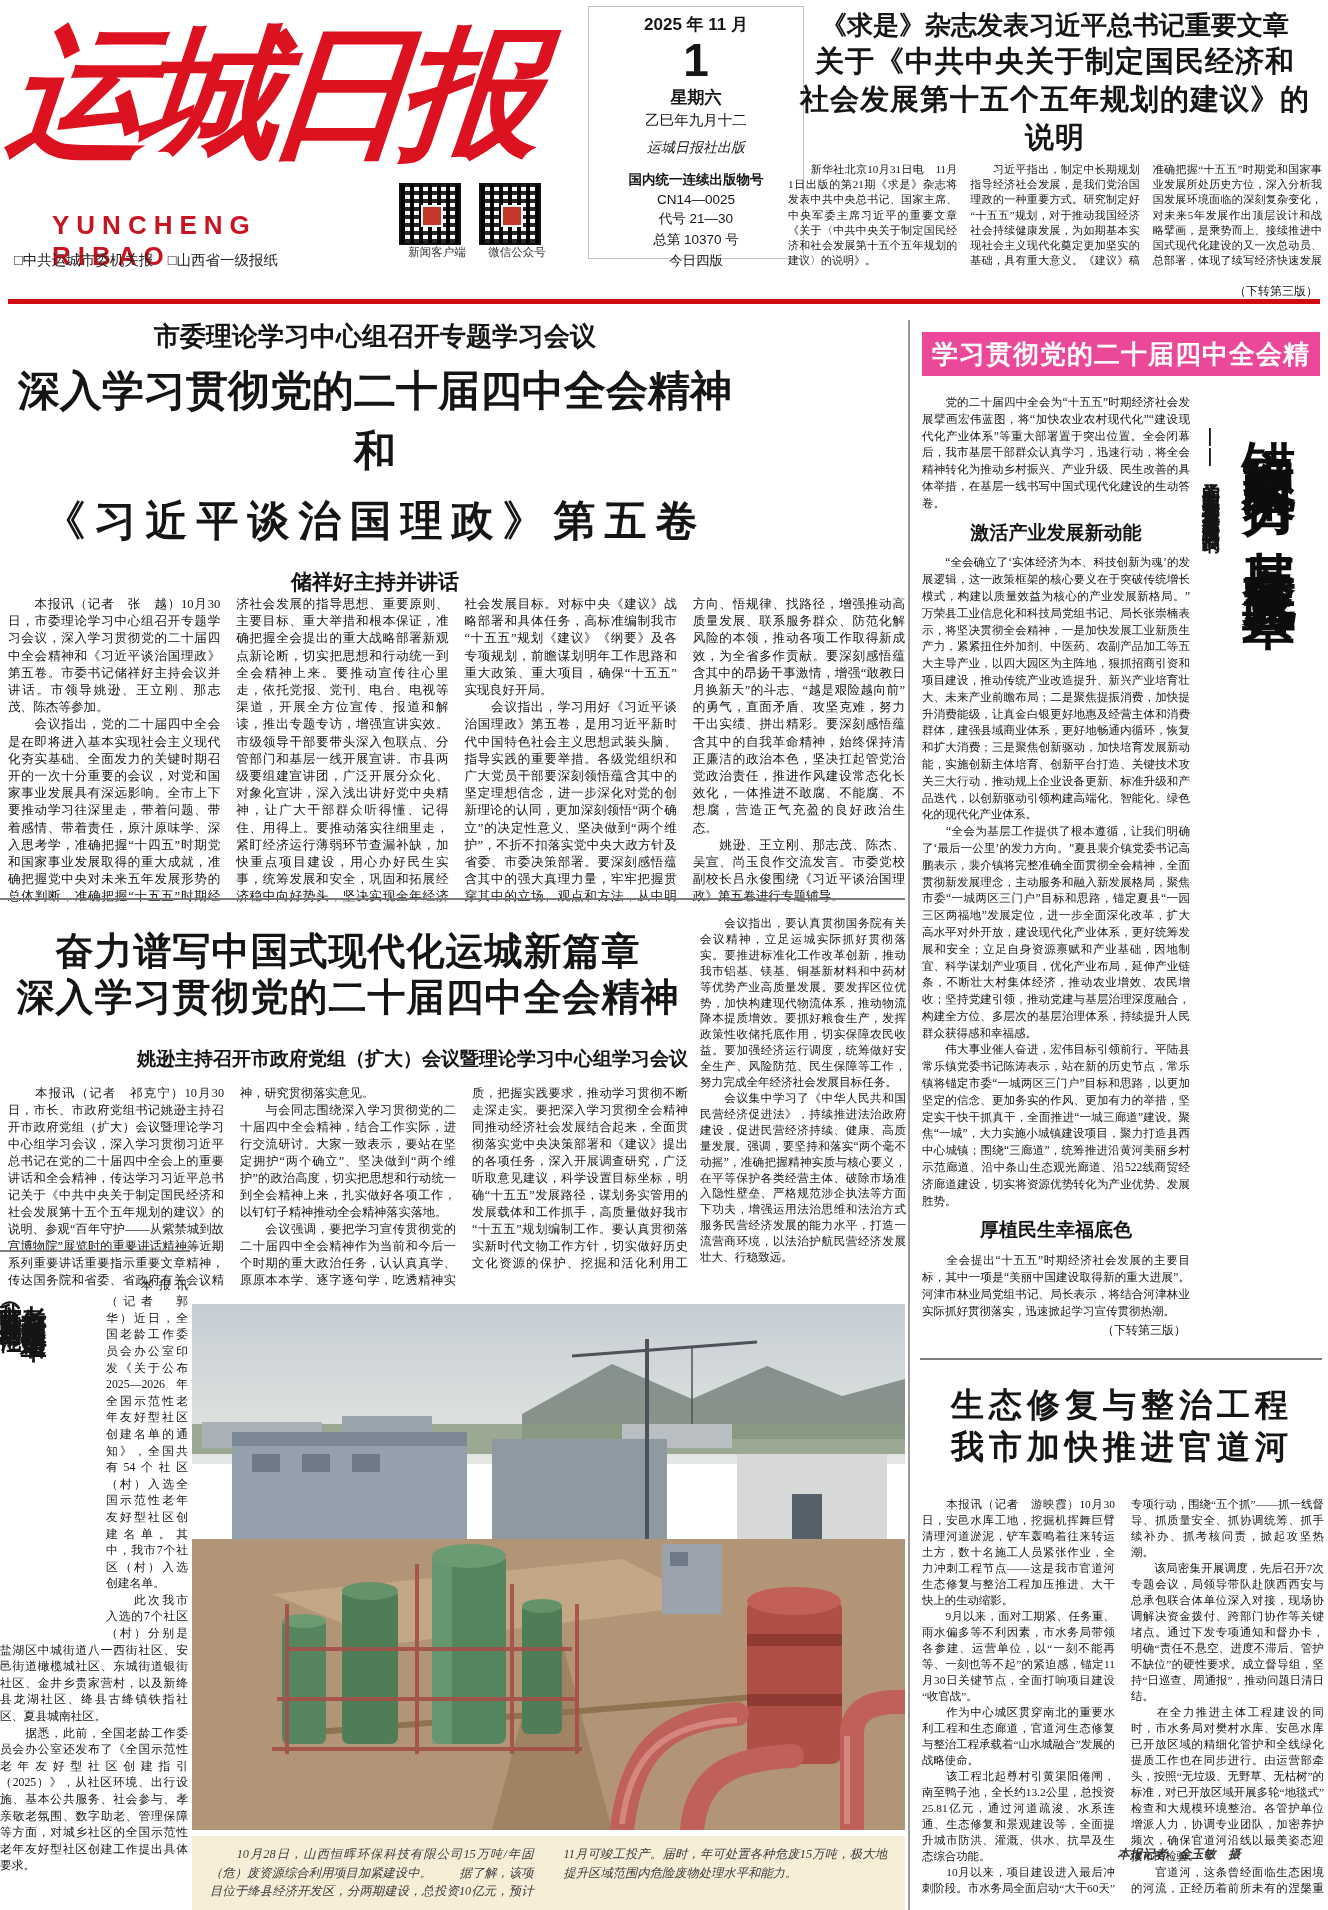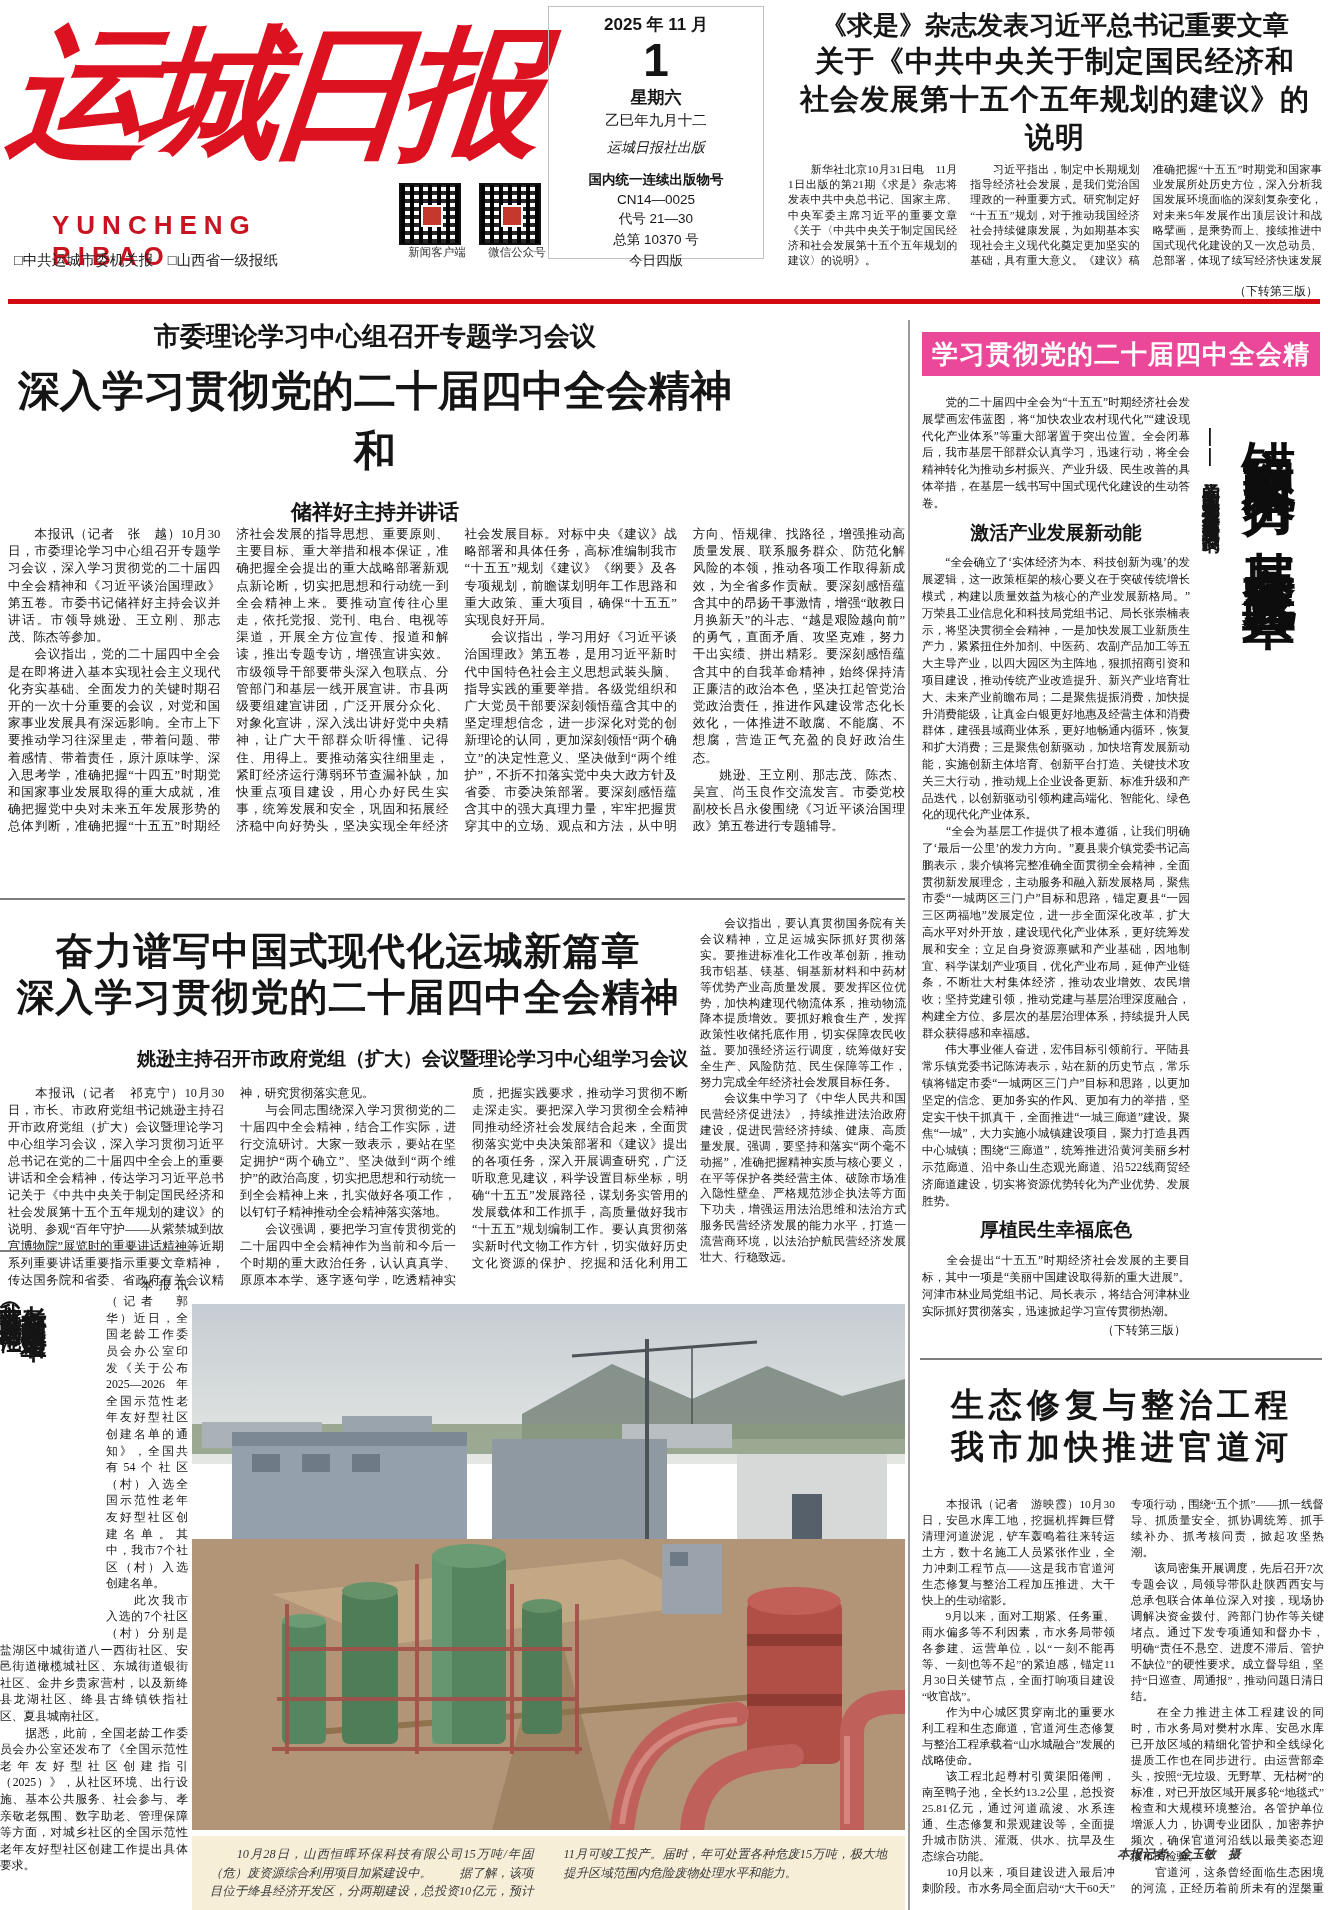--- a/index.html
+++ b/index.html
@@ -11,21 +11,21 @@
   
   .logo{left:10px;top:-8px;width:550px;height:205px;font-size:142px;line-height:200px;font-weight:900;
         font-style:italic;color:#dd1220;letter-spacing:-12px;transform:skewX(-5deg);font-family:"DejaVu Serif",serif;}
   .logo-en{left:52px;top:210px;width:330px;font-size:26px;font-weight:bold;color:#c81420;letter-spacing:7px;}
   .affil{left:14px;top:251px;width:400px;font-size:14.5px;color:#222;}
   .qr{width:62px;height:62px;border:2px solid #111;box-sizing:border-box;background:
       repeating-linear-gradient(0deg,rgba(0,0,0,.85) 0 4px,transparent 4px 8px),
       repeating-linear-gradient(90deg,#000 0 4px,#fff 4px 9px);}
   .qr-center{position:absolute;left:22px;top:22px;width:18px;height:18px;background:#c4392b;border:2px solid #fff;}
   .qr-label{width:76px;text-align:center;font-size:11.5px;color:#333;}
-  .datebox{left:548px;top:6px;width:216px;height:253px;border:1px solid #c2c2c2;box-sizing:border-box;
+  .datebox{left:588px;top:6px;width:216px;height:253px;border:1px solid #c2c2c2;box-sizing:border-box;
            text-align:center;padding-top:6px;}
   .d-month{font-size:17px;font-weight:bold;}
   .d-day{font-size:46px;font-weight:bold;line-height:1.08;}
   .d-week{font-size:17px;font-weight:bold;}
   .d-lunar{font-size:14.5px;margin-top:2px;}
   .d-pub{font-size:14px;margin-top:9px;font-style:italic;font-family:"Liberation Serif",serif;}
   .d-no-label{font-size:13.5px;font-weight:bold;margin-top:14px;}
   .d-line{font-size:13.5px;margin-top:3px;}
   
   .top-article{left:788px;top:8px;width:534px;}
@@ -129,20 +129,21 @@
 　　习近平指出，制定中长期规划指导经济社会发展，是我们党治国理政的一种重要方式。研究制定好“十五五”规划，对于推动我国经济社会持续健康发展，为如期基本实现社会主义现代化奠定更加坚实的基础，具有重大意义。《建议》稿准确把握“十五五”时期党和国家事业发展所处历史方位，深入分析我国发展环境面临的深刻复杂变化，对未来5年发展作出顶层设计和战略擘画，是乘势而上、接续推进中国式现代化建设的又一次总动员、总部署，体现了续写经济快速发展和社会长期稳定两大奇迹新篇章、奋力开创中国式现代化建设新局面的历史主动，必将对党和国家事业发展产生重大而深远的影响。</div>
     <div class="jump serif">（下转第三版）</div>
   </div>
 
   <div class="abs red-rule"></div>
 
   <div class="abs art1">
     <div class="head">
       <div class="a-kicker">市委理论学习中心组召开专题学习会议</div>
       <div class="a1-t serif">深入学习贯彻党的二十届四中全会精神和</div>
+      <div class="a1-t a1-t2 serif">《习近平谈治国理政》第五卷</div>
       <div class="a-byline">储祥好主持并讲话</div>
     </div>
     <div class="a1-body serif just">　　本报讯（记者　张　越）10月30日，市委理论学习中心组召开专题学习会议，深入学习贯彻党的二十届四中全会精神和《习近平谈治国理政》第五卷。市委书记储祥好主持会议并讲话。市领导姚逊、王立刚、那志茂、陈杰等参加。
 　　会议指出，党的二十届四中全会是在即将进入基本实现社会主义现代化夯实基础、全面发力的关键时期召开的一次十分重要的会议，对党和国家事业发展具有深远影响。全市上下要推动学习往深里走，带着问题、带着感情、带着责任，原汁原味学、深入思考学，准确把握“十四五”时期党和国家事业发展取得的重大成就，准确把握党中央对未来五年发展形势的总体判断，准确把握“十五五”时期经济社会发展的指导思想、重要原则、主要目标、重大举措和根本保证，准确把握全会提出的重大战略部署新观点新论断，切实把思想和行动统一到全会精神上来。要推动宣传往心里走，依托党报、党刊、电台、电视等渠道，开展全方位宣传、报道和解读，推出专题专访，增强宣讲实效。市级领导干部要带头深入包联点、分管部门和基层一线开展宣讲。市县两级要组建宣讲团，广泛开展分众化、对象化宣讲，深入浅出讲好党中央精神，让广大干部群众听得懂、记得住、用得上。要推动落实往细里走，紧盯经济运行薄弱环节查漏补缺，加快重点项目建设，用心办好民生实事，统筹发展和安全，巩固和拓展经济稳中向好势头，坚决实现全年经济社会发展目标。对标中央《建议》战略部署和具体任务，高标准编制我市“十五五”规划《建议》《纲要》及各专项规划，前瞻谋划明年工作思路和重大政策、重大项目，确保“十五五”实现良好开局。
 　　会议指出，学习用好《习近平谈治国理政》第五卷，是用习近平新时代中国特色社会主义思想武装头脑、指导实践的重要举措。各级党组织和广大党员干部要深刻领悟蕴含其中的坚定理想信念，进一步深化对党的创新理论的认同，更加深刻领悟“两个确立”的决定性意义、坚决做到“两个维护”，不折不扣落实党中央大政方针及省委、市委决策部署。要深刻感悟蕴含其中的强大真理力量，牢牢把握贯穿其中的立场、观点和方法，从中明方向、悟规律、找路径，增强推动高质量发展、联系服务群众、防范化解风险的本领，推动各项工作取得新成效，为全省多作贡献。要深刻感悟蕴含其中的昂扬干事激情，增强“敢教日月换新天”的斗志、“越是艰险越向前”的勇气，直面矛盾、攻坚克难，努力干出实绩、拼出精彩。要深刻感悟蕴含其中的自我革命精神，始终保持清正廉洁的政治本色，坚决扛起管党治党政治责任，推进作风建设常态化长效化，一体推进不敢腐、不能腐、不想腐，营造正气充盈的良好政治生态。
 　　姚逊、王立刚、那志茂、陈杰、吴宣、尚玉良作交流发言。市委党校副校长吕永俊围绕《习近平谈治国理政》第五卷进行专题辅导。</div>
   </div>
 
   <div class="abs div-h" style="left:0;top:898px;width:905px;"></div>
 

